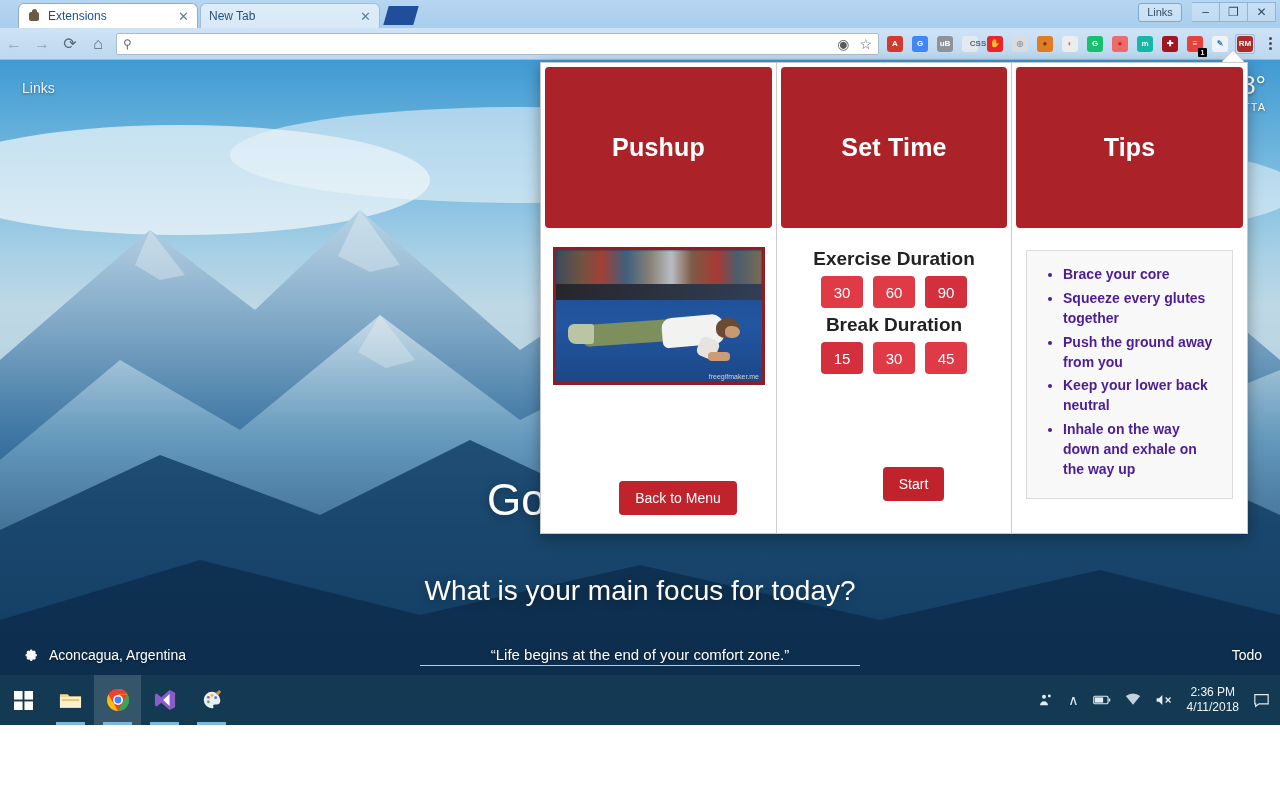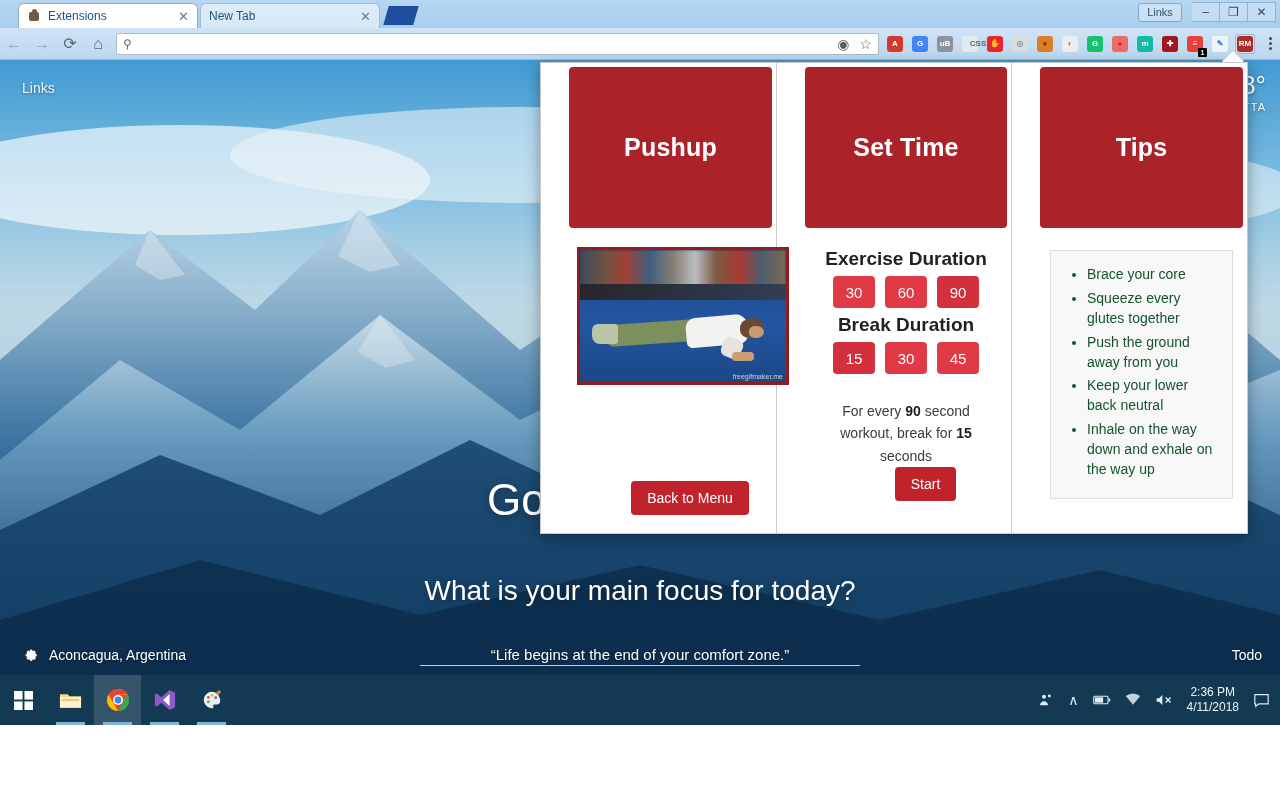--- a/index.html
+++ b/index.html
@@ -191,21 +191,20 @@
     position: absolute; left: 1222px; top: 51px; width: 0; height: 0;
     border-left: 11px solid transparent; border-right: 11px solid transparent;
     border-bottom: 11px solid #ffffff;
     z-index: 41;
     filter: drop-shadow(0 -1px 0 #c9c9c9);
   }
   .col {
     width: 236px; height: 100%; position: relative;
     display: flex; flex-direction: column;
     border-right: 1px solid #cccccc;
-    padding-left: 24px;
   }
   .col:last-child { border-right: none; }
   .col-header {
     margin: 4px; height: 161px; flex: 0 0 161px;
     background: #ab2328; border-radius: 4px;
     display: flex; align-items: center; justify-content: center;
   }
   .col-header h2 { color: #fff; font-size: 25px; font-weight: bold; letter-spacing: .2px; }
   .col-body { flex: 1; position: relative; padding: 10px 12px; }
 
@@ -256,21 +255,21 @@
   .summary b { color:#1d1d1d; }
   .start-wrap { position:absolute; left:0; right:0; bottom: 32px; text-align:center; }
 
   
   .tips-box {
     margin: 8px 2px; border: 1px solid #dcdcdc; background: #f8f8f8;
     padding: 14px 12px 14px 14px;
   }
   .tips-box ul { margin: 0; padding-left: 22px; }
   .tips-box li {
-    font-size: 14px; font-weight: normal; color: #14532d; line-height: 1.42;
+    font-size: 14px; font-weight: bold; color: #4c1d95; line-height: 1.42;
     margin-bottom: 4px;
   }
 
   
   .taskbar {
     position: absolute; left: 0; top: 675px; width: 1280px; height: 50px;
     background: #133a52; display: flex; align-items: center;
   }
   .tb-left { display:flex; align-items:center; height:100%; }
   .tb-item {
@@ -482,24 +481,20 @@
           <div class="chips">
             <button class="chip">30</button>
             <button class="chip">60</button>
             <button class="chip sel">90</button>
           </div>
           <div class="sec-title">Break Duration</div>
           <div class="chips">
             <button class="chip sel">15</button>
             <button class="chip">30</button>
             <button class="chip">45</button>
-          </div>
-          <div class="summary">
-            <span>For every </span><b>90</b><span> second workout,</span>
-            <span>break for </span><b>15</b><span> seconds</span>
           </div>
           <div class="start-wrap">
             <button class="btn-red">Start</button>
           </div>
         </div>
       </div>
 
       <div class="col">
         <div class="col-header">
           <h2>Tips</h2>

